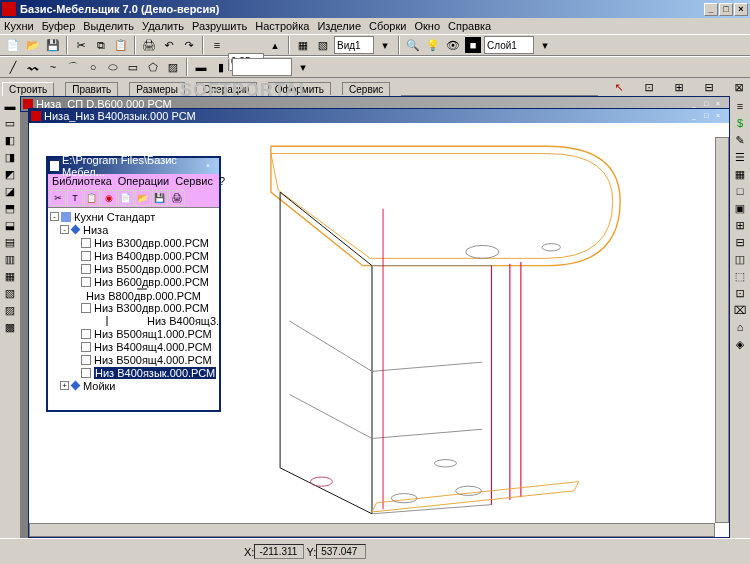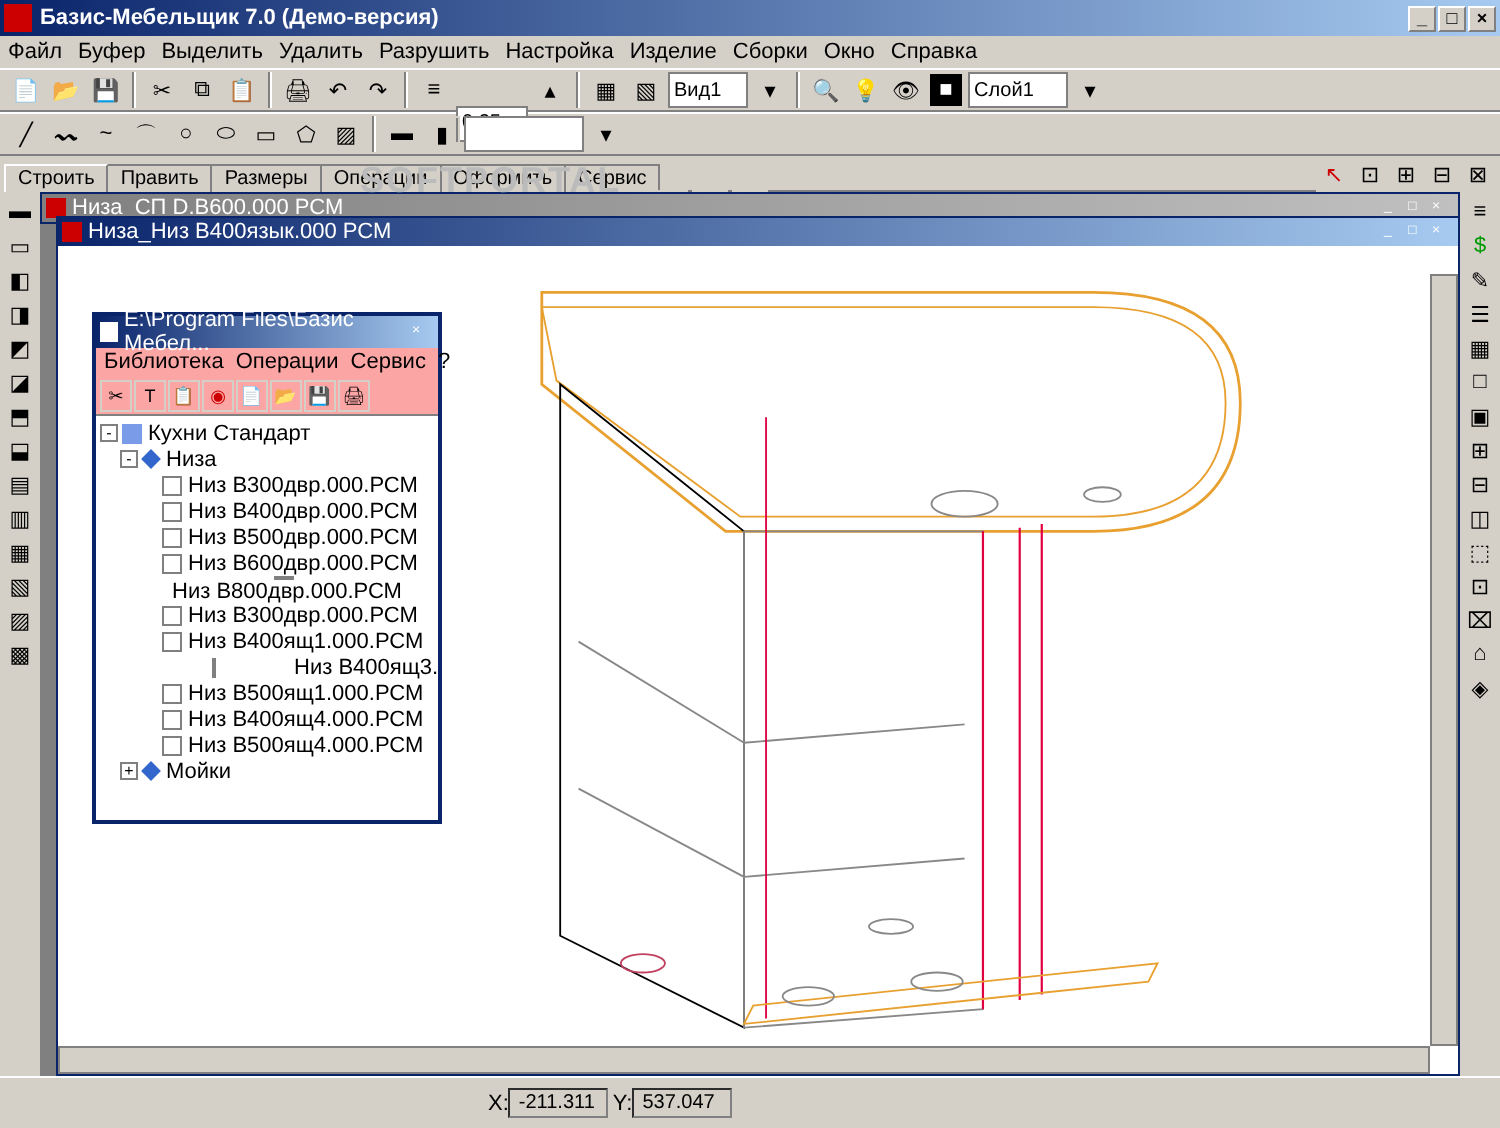--- a/index.html
+++ b/index.html
@@ -7,39 +7,39 @@
 .titlebar { height: 18px; background: linear-gradient(to right, #0a246a, #a6caf0); color: white; display: flex; align-items: center; padding: 0 2px; font-weight: bold; }
 .titlebar .icon { width: 14px; height: 14px; background: #c00; margin-right: 4px; display: inline-block; }
 .titlebar .wbtns { margin-left: auto; display: flex; gap: 1px; }
 .titlebar .wbtn { width: 14px; height: 13px; background: #d4d0c8; border: 1px solid #fff; border-right-color: #808080; border-bottom-color: #808080; font-size: 9px; text-align: center; line-height: 11px; color: #000; cursor: pointer; }
 .menubar { height: 16px; background: #d4d0c8; display: flex; align-items: center; padding: 0 4px; gap: 8px; color: #000; }
 .menubar span { cursor: pointer; }
 .toolbar { height: 22px; background: #d4d0c8; border-top: 1px solid #fff; border-bottom: 1px solid #808080; display: flex; align-items: center; padding: 0 4px; gap: 2px; }
 .tbtn { width: 18px; height: 18px; border: 1px solid #d4d0c8; display: flex; align-items: center; justify-content: center; font-size: 11px; cursor: pointer; }
 .tsep { width: 2px; height: 18px; border-left: 1px solid #808080; border-right: 1px solid #fff; margin: 0 2px; }
 .tinput { height: 18px; border: 1px solid #808080; background: #fff; padding: 0 2px; font-size: 10px; }
-.tabbar { height: 18px; background: #d4d0c8; display: flex; align-items: flex-end; padding: 0 2px; gap: 0; }
+.tabbar { height: 18px; background: #d4d0c8; display: flex; align-items: flex-end; padding: 0 2px; gap: 12px; }
 .tab { padding: 1px 6px; background: #d4d0c8; border: 1px solid #808080; border-bottom: none; font-size: 10px; cursor: pointer; margin-right: -1px; }
 .tab.active { background: #d4d0c8; border-top-color: #fff; border-left-color: #fff; position: relative; z-index: 1; }
 .workspace { position: absolute; top: 96px; left: 20px; right: 20px; bottom: 26px; background: #808080; }
 .lefttool { position: absolute; top: 96px; left: 0; width: 20px; bottom: 26px; background: #d4d0c8; display: flex; flex-direction: column; gap: 1px; padding-top: 2px; align-items: center; }
 .righttool { position: absolute; top: 96px; right: 0; width: 20px; bottom: 26px; background: #d4d0c8; display: flex; flex-direction: column; gap: 1px; padding-top: 2px; align-items: center; }
 .lefttool .tbtn, .righttool .tbtn { width: 16px; height: 16px; }
 .statusbar { position: absolute; bottom: 0; left: 0; right: 0; height: 26px; background: #d4d0c8; border-top: 1px solid #fff; display: flex; align-items: center; padding: 0 4px; }
 .statcell { border: 1px inset #808080; padding: 1px 4px; margin-right: 2px; min-width: 50px; font-size: 10px; }
 .mdichild { position: absolute; background: #fff; border: 1px solid #0a246a; }
 .mdichild .mdititle { height: 14px; background: linear-gradient(to right, #0a246a, #a6caf0); color: #fff; font-size: 10px; display: flex; align-items: center; padding: 0 2px; }
 .mdichild .mdititle .icon { width: 10px; height: 10px; background: #c00; margin-right: 3px; }
 .mdichild .mdititle .wbtns { margin-left: auto; display: flex; gap: 1px; }
 .mdichild .mdititle .wbtn { width: 11px; height: 10px; font-size: 7px; line-height: 9px; }
 .mdichild.inactive .mdititle { background: linear-gradient(to right, #808080, #c0c0c0); }
 .canvas { position: absolute; top: 28px; left: 0; right: 14px; bottom: 14px; background: #fff; }
 .scrollv { position: absolute; top: 28px; right: 0; width: 14px; bottom: 14px; background: #d4d0c8; border: 1px solid #808080; }
 .scrollh { position: absolute; bottom: 0; left: 0; right: 14px; height: 14px; background: #d4d0c8; border: 1px solid #808080; }
-.libwin { position: absolute; top: 156px; left: 46px; width: 175px; height: 256px; border: 2px solid #0a246a; background: #fca5a5; z-index: 10; }
+.libwin { position: absolute; top: 156px; left: 46px; width: 175px; height: 256px; border: 2px solid #0a246a; background: #f0abfc; z-index: 10; }
 .libwin .libtitle { height: 16px; background: linear-gradient(to right, #0a246a, #a6caf0); color: #fff; font-size: 10px; display: flex; align-items: center; padding: 0 2px; }
 .libwin .libtitle .icon { width: 10px; height: 10px; background: #fff; margin-right: 3px; }
 .libwin .libtitle .wbtns { margin-left: auto; display: flex; gap: 1px; }
 .libwin .libtitle .wbtn { width: 11px; height: 10px; font-size: 7px; line-height: 9px; }
 .libmenu { height: 14px; display: flex; align-items: center; gap: 6px; padding: 0 4px; font-size: 10px; }
 .libtool { height: 20px; display: flex; align-items: center; gap: 1px; padding: 0 2px; border-bottom: 1px solid #808080; }
 .libtool .tbtn { width: 16px; height: 16px; font-size: 9px; }
 .tree { background: #fff; height: calc(100% - 50px); overflow: auto; padding: 2px; font-size: 10px; }
 .treenode { display: flex; align-items: center; height: 13px; white-space: nowrap; }
 .treenode .toggle { width: 9px; height: 9px; border: 1px solid #808080; text-align: center; line-height: 7px; font-size: 8px; margin-right: 2px; cursor: pointer; }
@@ -58,21 +58,21 @@
   <span class="icon"></span>
   <span>Базис-Мебельщик 7.0 (Демо-версия)</span>
   <div class="wbtns">
     <div class="wbtn">_</div>
     <div class="wbtn">□</div>
     <div class="wbtn">×</div>
   </div>
 </div>
 
 <div class="menubar">
-  <span>Файл</span>
+  <span>Кухни</span>
   <span>Буфер</span>
   <span>Выделить</span>
   <span>Удалить</span>
   <span>Разрушить</span>
   <span>Настройка</span>
   <span>Изделие</span>
   <span>Сборки</span>
   <span>Окно</span>
   <span>Справка</span>
 </div>
@@ -298,44 +298,44 @@
       <div class="treenode" style="padding-left: 20px; flex-direction: column;">
         <span style="width: 11px; display: inline-block;"></span>
         <span class="ticon file"></span>
         <span>Низ В800двр.000.РСМ</span>
       </div>
       <div class="treenode" style="padding-left: 20px;">
         <span style="width: 11px; display: inline-block;"></span>
         <span class="ticon file"></span>
         <span>Низ В300двр.000.РСМ</span>
       </div>
-      <div class="treenode" style="padding-left: 20px;">
-        <span style="width: 11px; display: inline-block;"></span>
-        <span class="ticon file"></span>
-        <span>Низ В400ящ1.000.РСМ</span>
-      </div>
       <div class="treenode" style="padding-left: 20px; gap: 36px;">
         <span style="width: 11px; display: inline-block;"></span>
         <span class="ticon file"></span>
         <span>Низ В400ящ3.000.РСМ</span>
       </div>
       <div class="treenode" style="padding-left: 20px;">
         <span style="width: 11px; display: inline-block;"></span>
         <span class="ticon file"></span>
         <span>Низ В500ящ1.000.РСМ</span>
       </div>
       <div class="treenode" style="padding-left: 20px;">
         <span style="width: 11px; display: inline-block;"></span>
         <span class="ticon file"></span>
         <span>Низ В400ящ4.000.РСМ</span>
       </div>
       <div class="treenode" style="padding-left: 20px;">
         <span style="width: 11px; display: inline-block;"></span>
         <span class="ticon file"></span>
         <span>Низ В500ящ4.000.РСМ</span>
+      </div>
+      <div class="treenode selected" style="padding-left: 20px;">
+        <span style="width: 11px; display: inline-block;"></span>
+        <span class="ticon file"></span>
+        <span>Низ В400язык.000.РСМ</span>
       </div>
       <div class="treenode" style="padding-left: 10px;">
         <span class="toggle">+</span>
         <span class="ticon diamond"></span>
         <span>Мойки</span>
       </div>
     </div>
 </div>
 
 <div class="statusbar">

